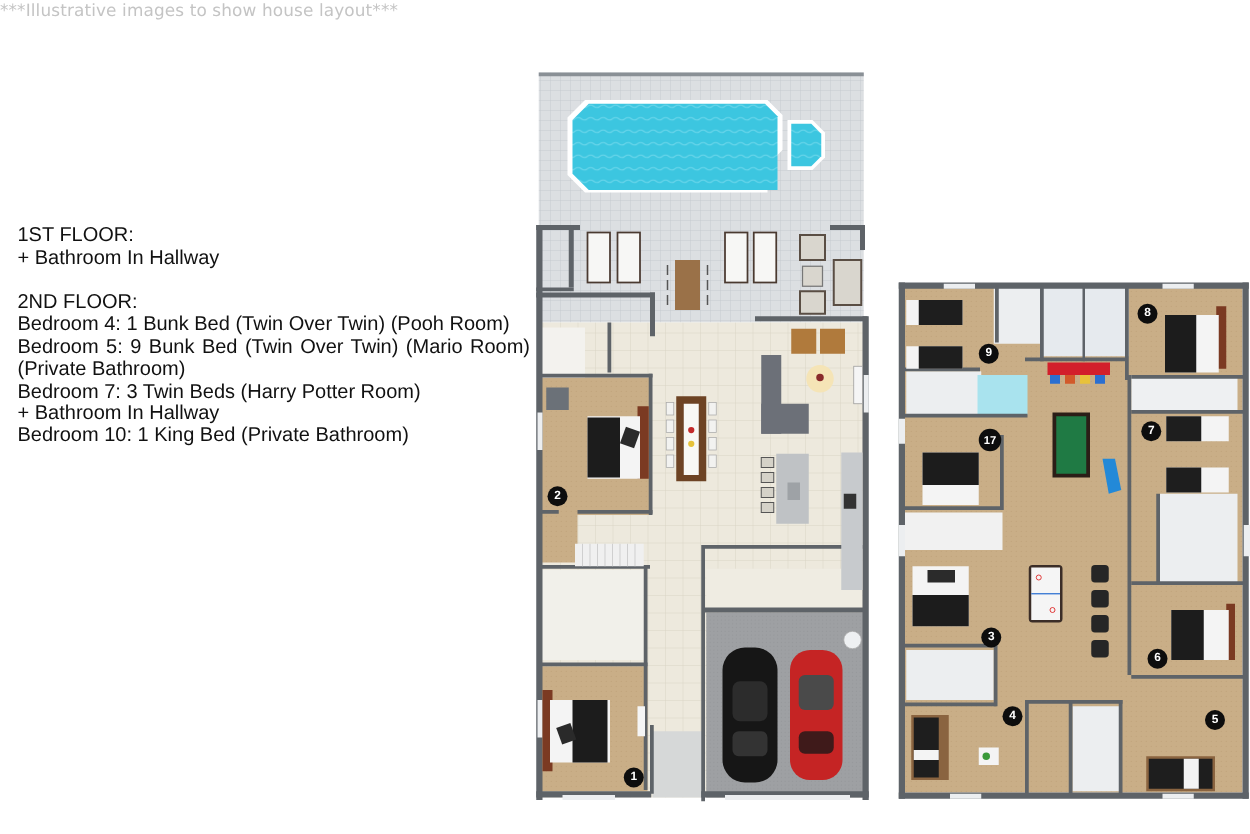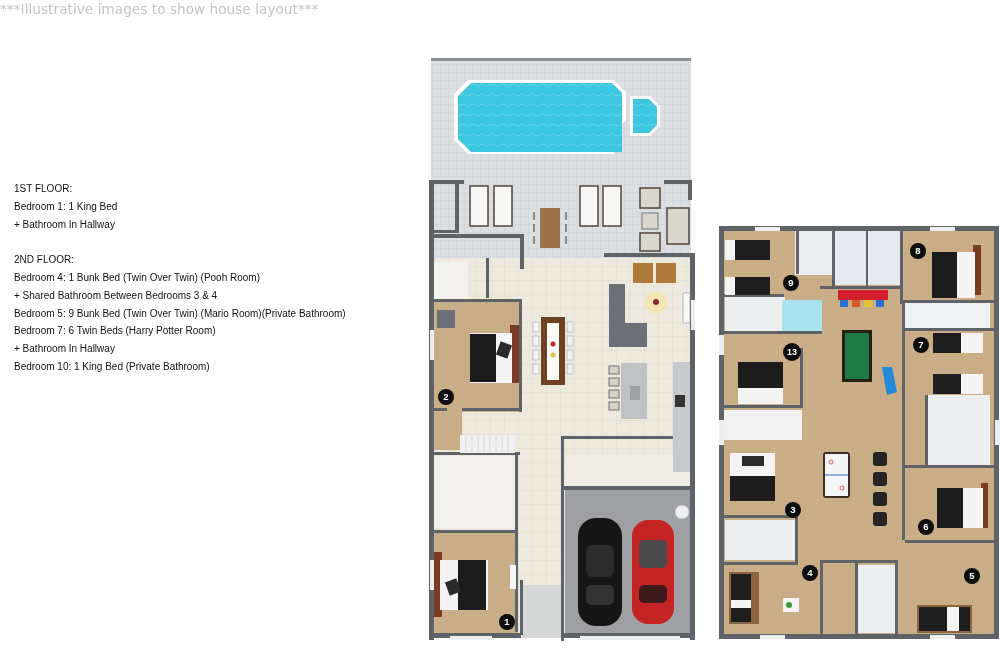--- a/index.html
+++ b/index.html
@@ -1,40 +1,38 @@
 <!DOCTYPE html>
 <html><head>
 <meta charset="utf-8">
 <style>
   html,body{margin:0;padding:0;background:#ffffff;}
   body{width:1000px;height:667px;position:relative;overflow:hidden;font-family:"Liberation Sans",sans-serif;}
   .disclaimer{position:absolute;left:0;top:0;font-family:"DejaVu Sans",sans-serif;font-size:13.5px;color:#c4c4c4;letter-spacing:0.1px;line-height:18px;white-space:nowrap;}
-  .desc{position:absolute;left:14px;top:180px;width:410px;font-size:10px;color:#111;line-height:17.8px;}
+  .desc{position:absolute;left:14px;top:180px;width:410px;font-size:16px;color:#111;line-height:17.8px;}
   .desc .line{display:block;white-space:nowrap;}
   .desc .line.justify{white-space:normal;text-align:justify;text-align-last:left;}
   .desc .gap{height:17.8px;}
   .plan{position:absolute;}
   .num{position:absolute;width:16px;height:16px;border-radius:50%;background:#0d0d0d;color:#fff;font-size:9.5px;font-weight:bold;text-align:center;line-height:16px;}
   .num.wide{width:18px;height:18px;line-height:18px;font-size:9px;}
 </style>
 </head>
 <body>
 
 <div class="disclaimer">***Illustrative images to show house layout***</div>
 
 <div class="desc">
   <span class="line">1ST FLOOR:</span>
-  <span class="line">Bedroom 1: 1 King Bed</span>
   <span class="line">+ Bathroom In Hallway</span>
   <div class="gap"></div>
   <span class="line">2ND FLOOR:</span>
   <span class="line">Bedroom 4: 1 Bunk Bed (Twin Over Twin) (Pooh Room)</span>
-  <span class="line">+ Shared Bathroom Between Bedrooms 3 &amp; 4</span>
   <span class="line justify">Bedroom 5: 9 Bunk Bed (Twin Over Twin) (Mario Room)(Private Bathroom)</span>
-  <span class="line">Bedroom 7: 6 Twin Beds (Harry Potter Room)</span>
+  <span class="line">Bedroom 7: 3 Twin Beds (Harry Potter Room)</span>
   <span class="line">+ Bathroom In Hallway</span>
   <span class="line">Bedroom 10: 1 King Bed (Private Bathroom)</span>
 </div>
 
 <svg class="plan" style="left:0;top:0" width="1000" height="667" viewBox="0 0 1000 667">
   <defs>
     <pattern id="deckPat" width="8" height="8" patternUnits="userSpaceOnUse">
       <rect width="8" height="8" fill="#dcdfe2"></rect>
       <path d="M8 0H0V8" fill="none" stroke="#c5c9cd" stroke-width="0.7"></path>
     </pattern>
@@ -348,13 +346,13 @@
 
 <div class="num" style="left:499px;top:614px;">1</div>
 <div class="num" style="left:438px;top:389px;">2</div>
 <div class="num" style="left:785px;top:502px;">3</div>
 <div class="num" style="left:802px;top:565px;">4</div>
 <div class="num" style="left:964px;top:568px;">5</div>
 <div class="num" style="left:918px;top:519px;">6</div>
 <div class="num" style="left:913px;top:337px;">7</div>
 <div class="num" style="left:910px;top:243px;">8</div>
 <div class="num" style="left:783px;top:275px;">9</div>
-<div class="num wide" style="left:783px;top:343px;">13</div>
+<div class="num wide" style="left:783px;top:343px;">17</div>
 
 </body></html>

